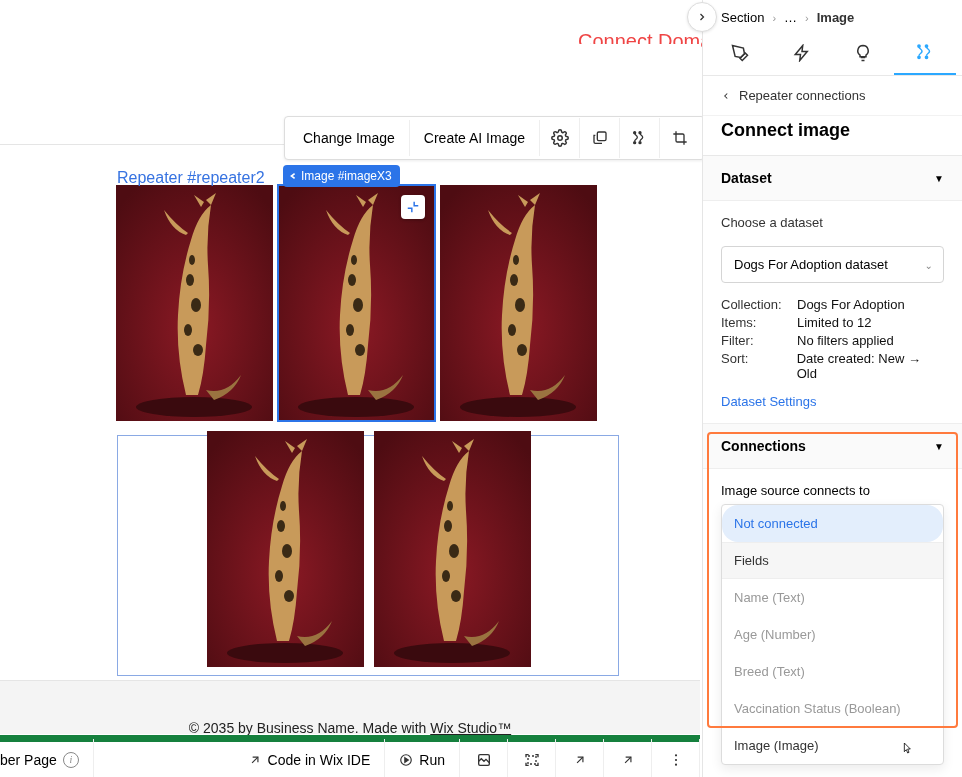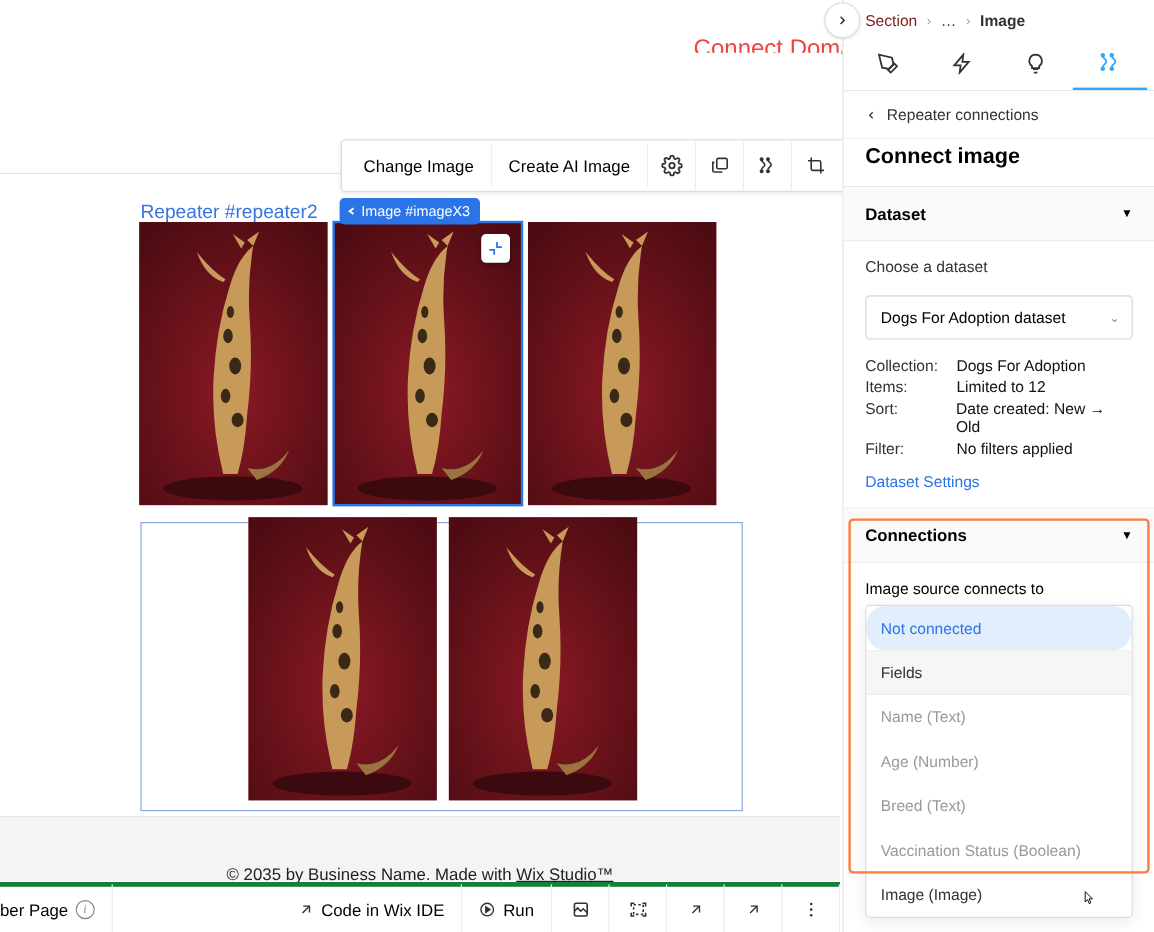--- a/index.html
+++ b/index.html
@@ -26,32 +26,32 @@
 .tile { width:157px; height:236px; background:#72131d; position:relative; overflow:hidden;}
 .tile.selected { outline:2px solid #2b74e8; outline-offset:-1px; }
 .tile .collapse-btn { position:absolute; top:10px; right:10px; width:24px; height:24px; background:#fff; border-radius:4px; display:flex; align-items:center; justify-content:center; box-shadow:0 1px 3px rgba(0,0,0,0.3); }
 .tile .collapse-btn svg { color:#2b74e8; }
 .tile svg.cat { width:100%; height:100%; }
 .row2 { justify-content:center; display:flex; gap:10px; width:100%; margin-top:5px; }
 
 .footer-txt { position:absolute; top:676px; left:0; width:700px; text-align:center; font-size:14px; color:#222; }
 .footer-txt a { color:#222; text-decoration:underline; }
 
-.bottom-bar { position:absolute; bottom:0; left:0; width:700px; height:42px; border-top:4px solid #15803d; background:#fff; display:flex; align-items:center; }
+.bottom-bar { position:absolute; bottom:0; left:0; width:700px; height:42px; border-top:7px solid #15803d; background:#fff; display:flex; align-items:center; }
 .bottom-bar .seg { height:42px; display:flex; align-items:center; justify-content:center; border-right:1px solid #eee; padding:0 14px; font-size:14px; cursor:pointer; gap:6px; }
 .bottom-bar .seg.page { padding-left:0;}
 .bottom-bar .seg.icon-only { width:48px; padding:0;}
 .bottom-bar .fill { flex:1;}
 .info-icon{ width:16px;height:16px; border:1px solid #888; border-radius:50%; display:inline-flex; align-items:center; justify-content:center; font-size:10px; color:#888; font-style:italic; font-family:serif;}
 
 .panel { position:absolute; top:0; right:0; width:260px; height:777px; background:#fff; border-left:1px solid #e5e5e5; z-index:10; }
 .panel-flyout { position:absolute; top:2px; left:-16px; width:30px; height:30px; background:#fff; border:1px solid #ddd; border-radius:50%; display:flex; align-items:center; justify-content:center; box-shadow:0 1px 3px rgba(0,0,0,0.1); }
 
 .breadcrumb { padding:10px 18px 6px; font-size:13px; color:#333; display:flex; align-items:center; gap:8px; }
-.breadcrumb .dim { color:#7f1d1d; }
+.breadcrumb .dim { color:#000000; }
 .breadcrumb .bold { font-weight:700; }
 .breadcrumb .sep { color:#999; font-size:11px;}
 
 .tabs { display:flex; border-bottom:1px solid #e8e8e8; padding:0 6px; }
 .tabs .tab { flex:1; height:44px; display:flex; align-items:center; justify-content:center; cursor:pointer; color:#333; }
 .tabs .tab.active { color:#2ba8ff; border-bottom:2px solid #2ba8ff; }
 
 .back-row { padding:12px 18px; display:flex; align-items:center; gap:8px; font-size:13px; color:#333; border-bottom:1px solid #f2f2f2; }
 .back-row svg{ width:10px; height:10px;}
 .panel h2 { font-size:18px; font-weight:700; padding:4px 18px 14px; border-bottom:1px solid #e8e8e8;}
@@ -357,26 +357,26 @@
     </div>
     <div class="kv">
         <span class="k">Collection:</span>
         <span class="v">Dogs For Adoption</span>
       </div>
     <div class="kv">
         <span class="k">Items:</span>
         <span class="v">Limited to 12</span>
       </div>
     <div class="kv">
+        <span class="k">Filter:</span>
+        <span class="v">No filters applied</span>
+      </div>
+    <div class="kv">
         <span class="k">Sort:</span>
         <span class="v">Date created: New → Old</span>
-      </div>
-    <div class="kv">
-        <span class="k">Filter:</span>
-        <span class="v">No filters applied</span>
       </div>
     <span class="ds-link">Dataset Settings</span>
   </div>
 
   <div class="accordion-hd">
     <span>Connections</span>
     <span class="arrow">▼</span>
   </div>
 
   <div class="conn-body">

